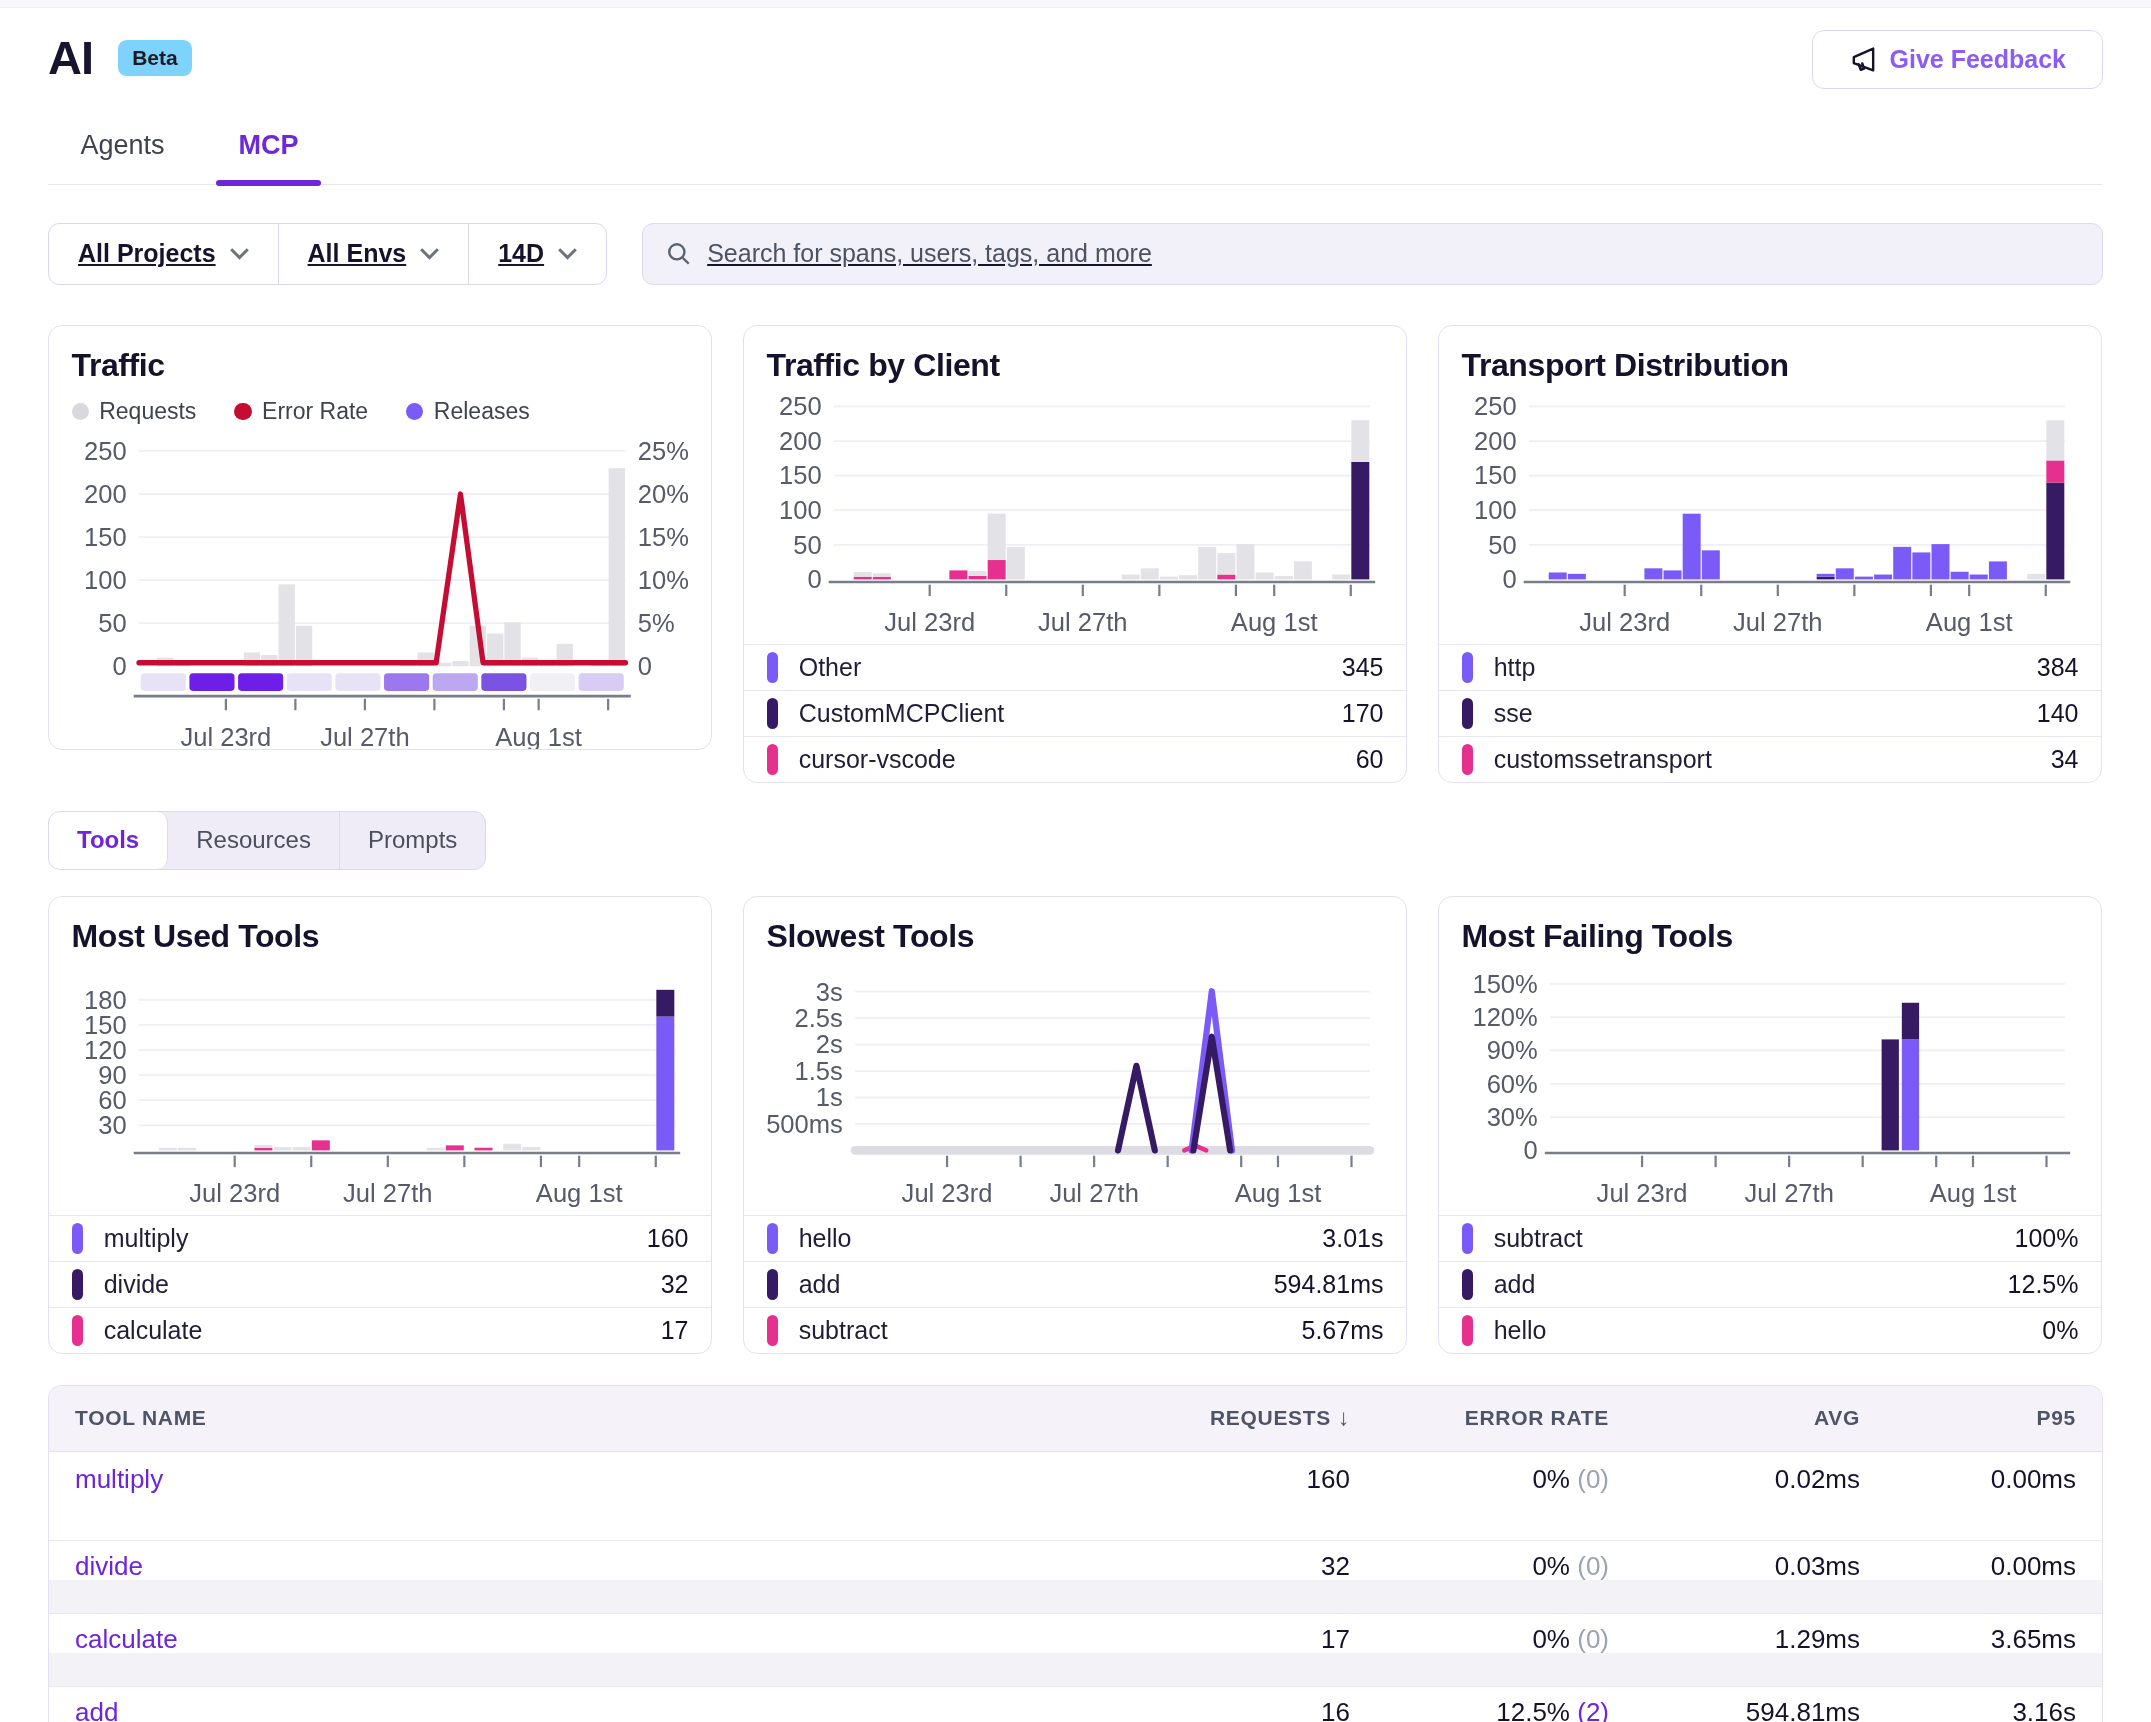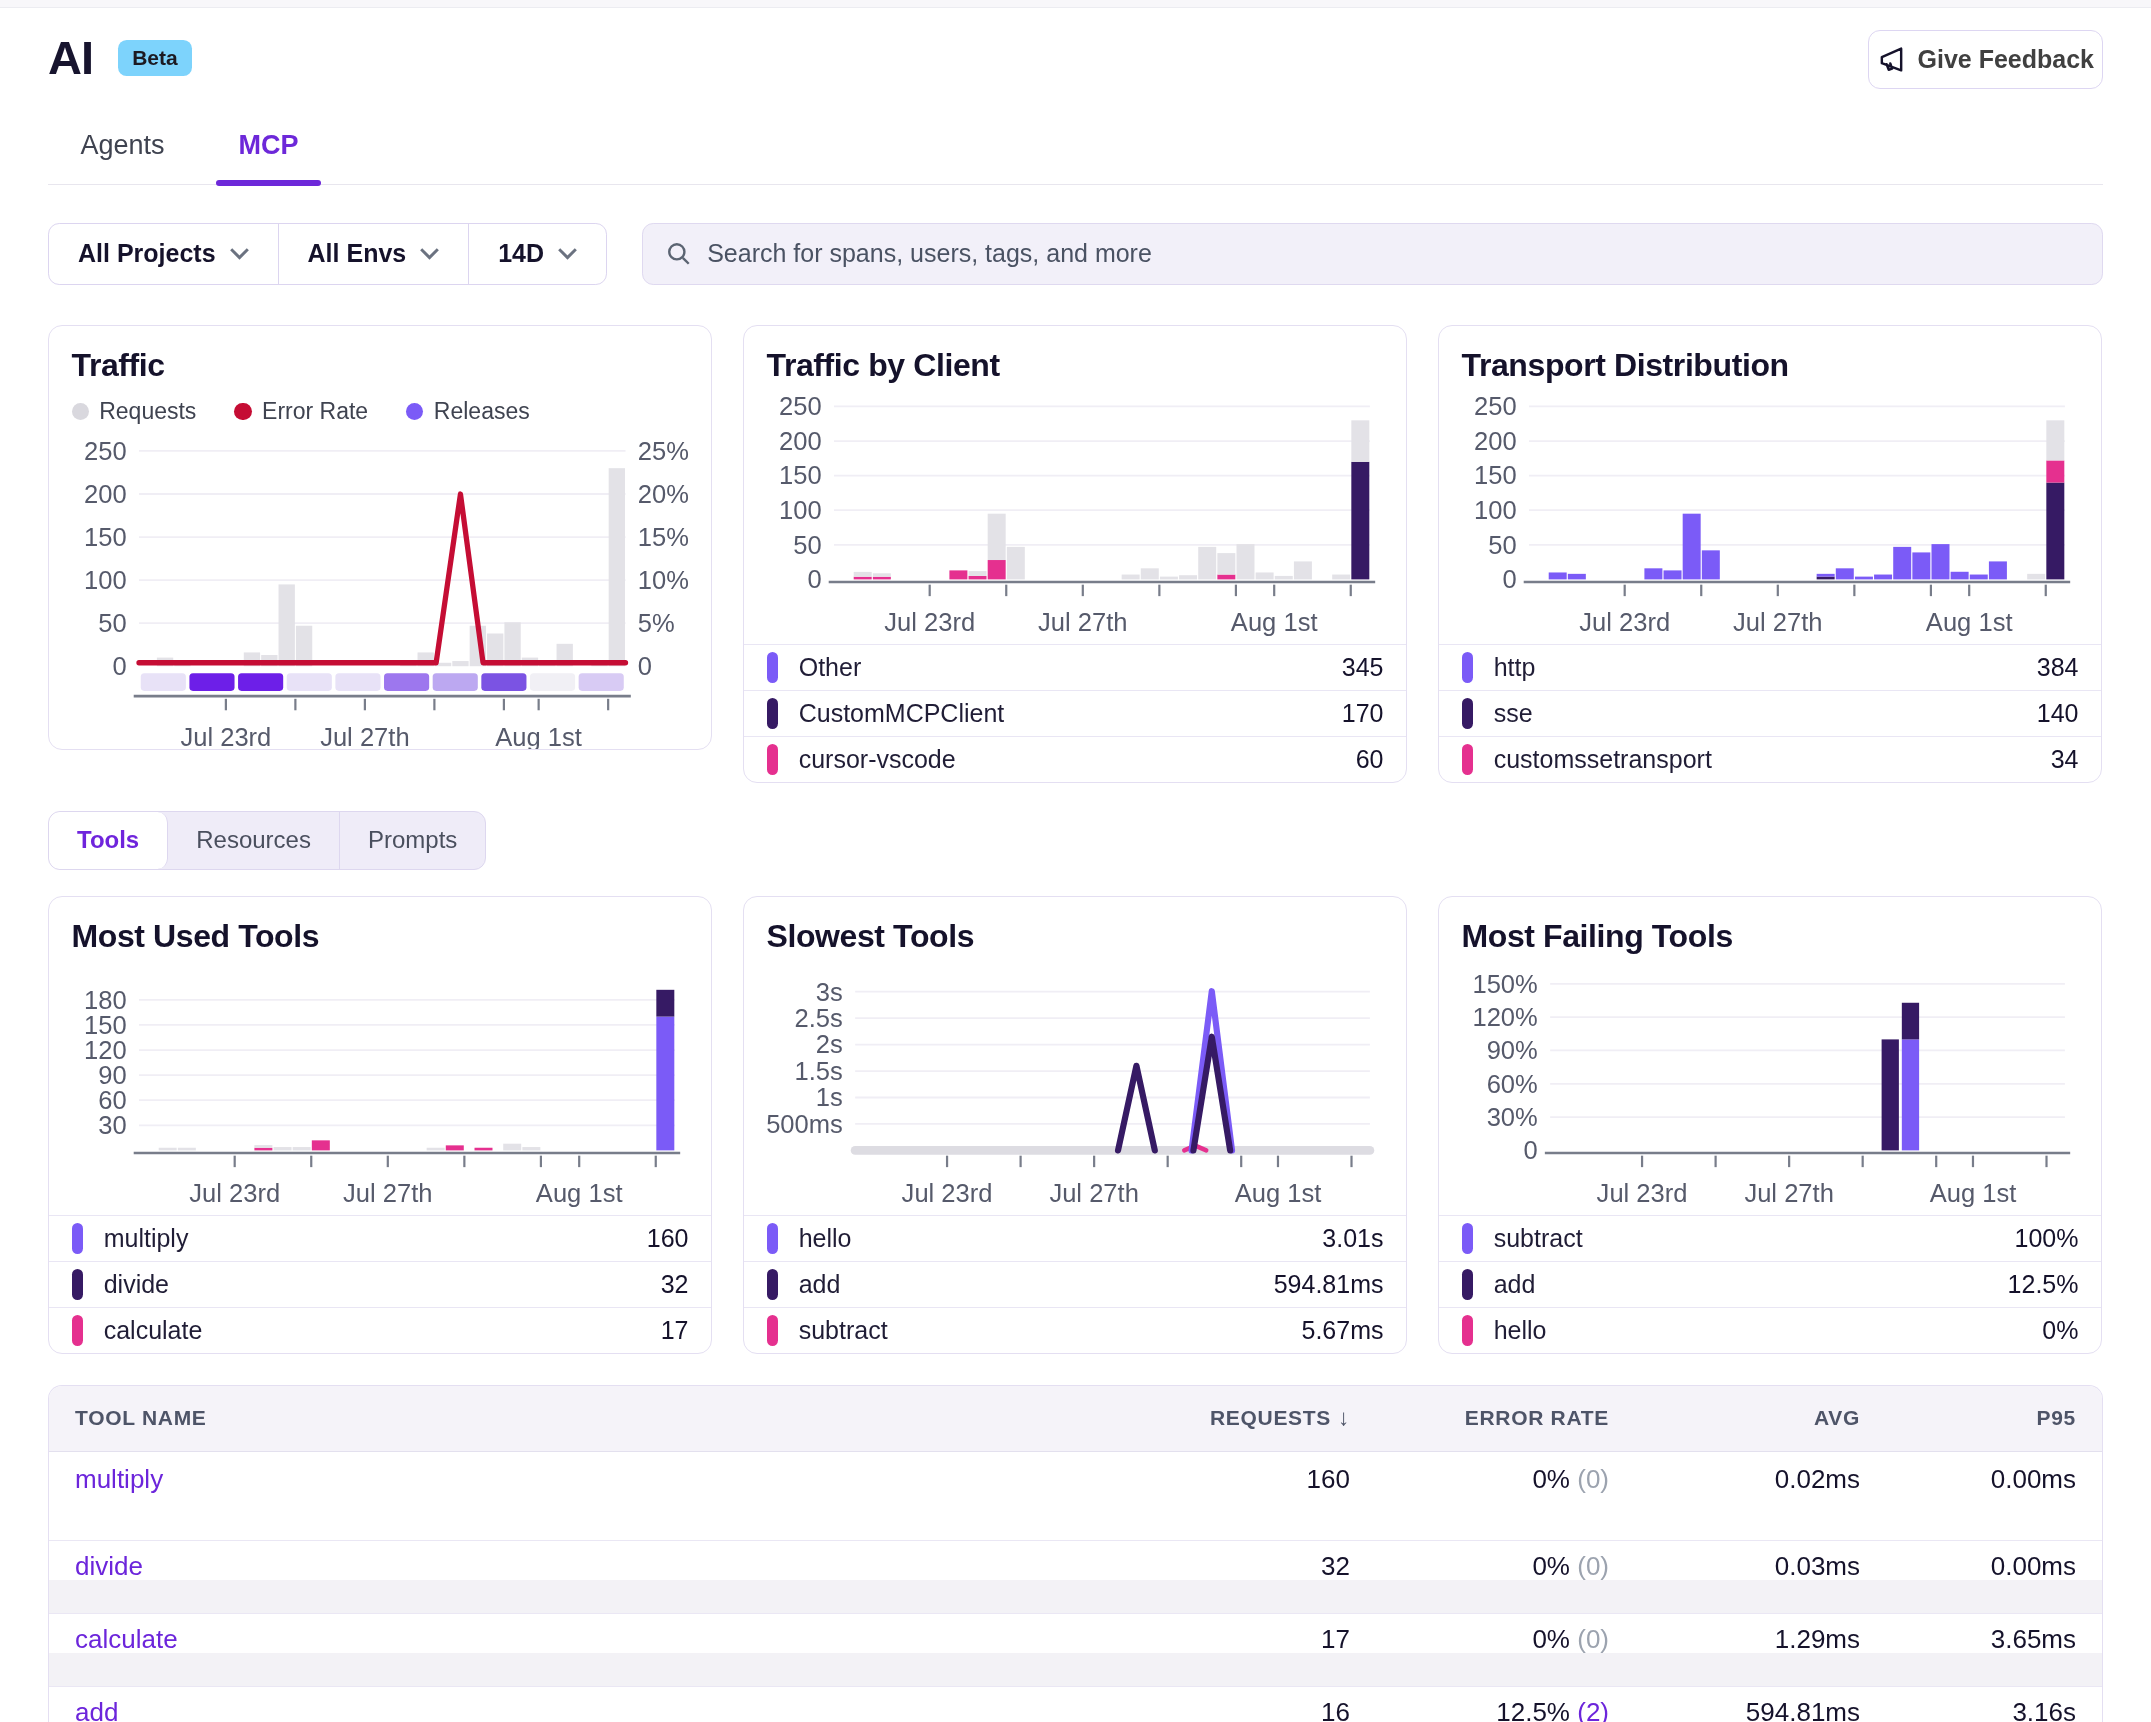--- a/index.html
+++ b/index.html
@@ -8,34 +8,34 @@
   .topstrip { height:7.8px; background:#f8f7fa; border-bottom:0.9px solid #ececf1; }
   .page { padding:0 48px; }
 
   
   .hdr { display:flex; align-items:flex-start; justify-content:space-between; padding-top:22.5px; }
   .logo-row { display:flex; align-items:center; gap:25px; }
   .logo { font-size:47px; font-weight:800; letter-spacing:-0.9px; color:#17142e; }
   .beta { background:#7dd3fc; color:#1c1a22; font-size:21px; font-weight:700;
     padding:6px 14px; border-radius:8.6px; }
   .feedback { display:flex; align-items:center; gap:12px; background:#fff;
-    border:1.7px solid #ddd6f2; border-radius:12px; padding:14px 8px;
-    font-size:25px; font-weight:700; color:#404040; cursor:pointer;
+    border:1.7px solid #ddd6f2; border-radius:12px; padding:14px 36px;
+    font-size:25px; font-weight:700; color:#8b5cf6; cursor:pointer;
     font-family:"Liberation Sans",sans-serif; }
   .feedback svg { width:29px; height:29px; stroke:#15122b; fill:none; stroke-width:2; }
 
   
   .tabs { display:flex; gap:67px; margin-top:29px; border-bottom:0.9px solid #e8e6ee; padding:0 29px; }
   .tab { font-size:27px; color:#3f4350; padding:12px 3.5px 22.5px; position:relative; cursor:pointer; }
   .tab.active { color:#6d28d9; font-weight:600; }
   .tab.active::after { content:""; position:absolute; left:-19px; right:-19px; bottom:-2.6px;
     height:6px; border-radius:3.5px; background:#6d28d9; }
 
   
-  .filters-row { display:flex; gap:35px; margin-top:38px; align-items:stretch; }
+  .filters-row { display:flex; gap:35px; margin-top:38px; align-items:stretch;text-decoration:underline; }
   .seg-filters { display:flex; border:1.7px solid #dcd5f0; border-radius:11.2px; background:#fff; overflow:hidden; }
   .filter { display:flex; align-items:center; gap:14px; padding:0 29px; font-size:25px;
     font-weight:700; color:#15122b; cursor:pointer; }
   .filter + .filter { border-left:1.3px solid #dcd5f0; }
   .chev { width:19px; height:12px; stroke:#6b7280; stroke-width:2.5; fill:none; }
   .search { flex:1; display:flex; align-items:center; gap:15.6px; background:#f2f0f9;
     border:1.3px solid #dfd9f0; border-radius:11.2px; padding:0 22.5px; height:62px; }
   .search svg { width:26px; height:26px; stroke:#5b6472; stroke-width:2.2; fill:none; flex:none; }
   .search input { border:none; outline:none; background:transparent; width:100%;
     font-size:25px; color:#3c4352; font-family:"Liberation Sans",sans-serif; }

